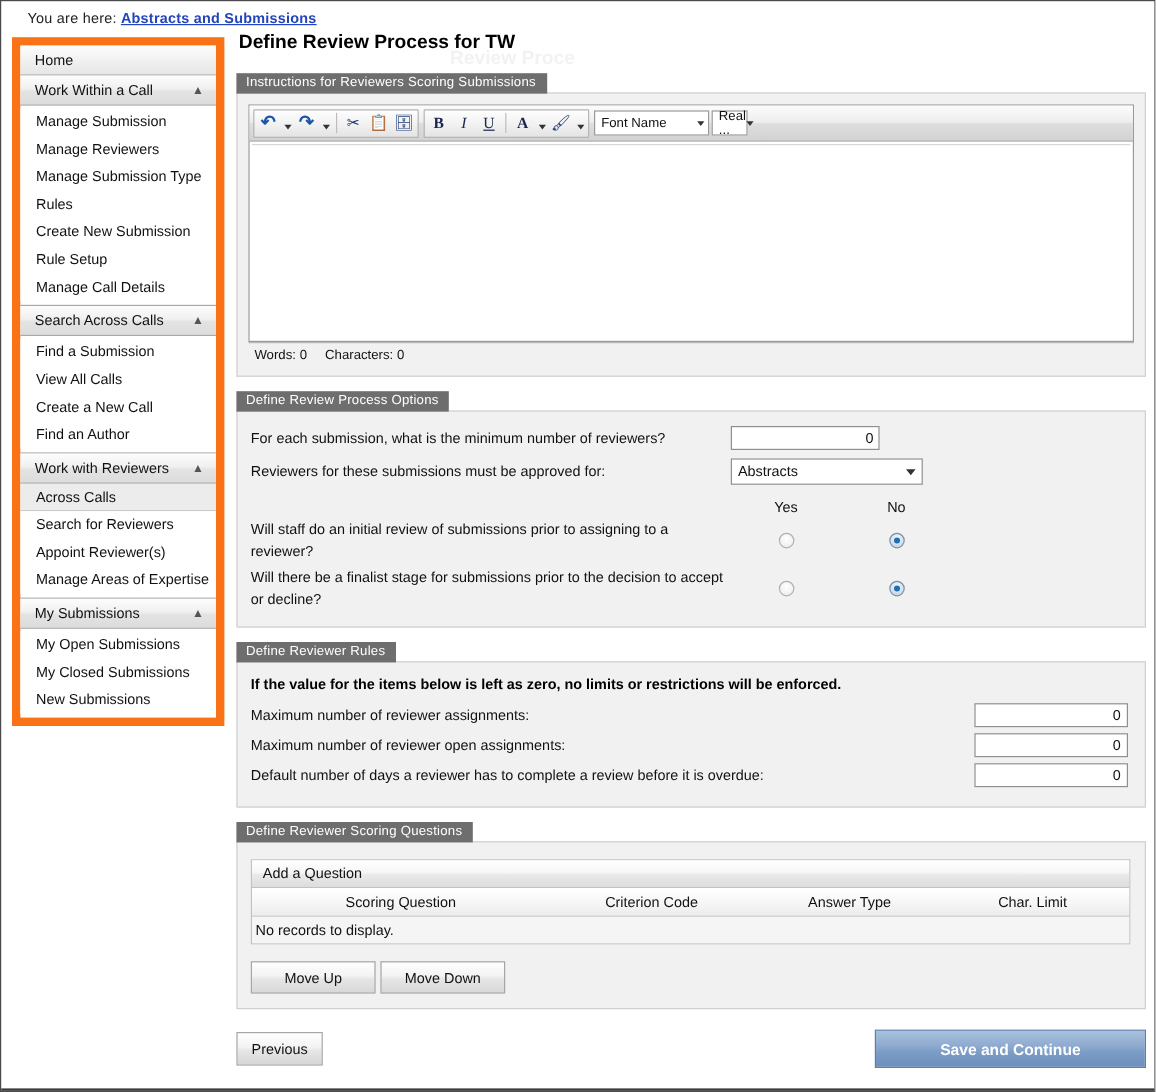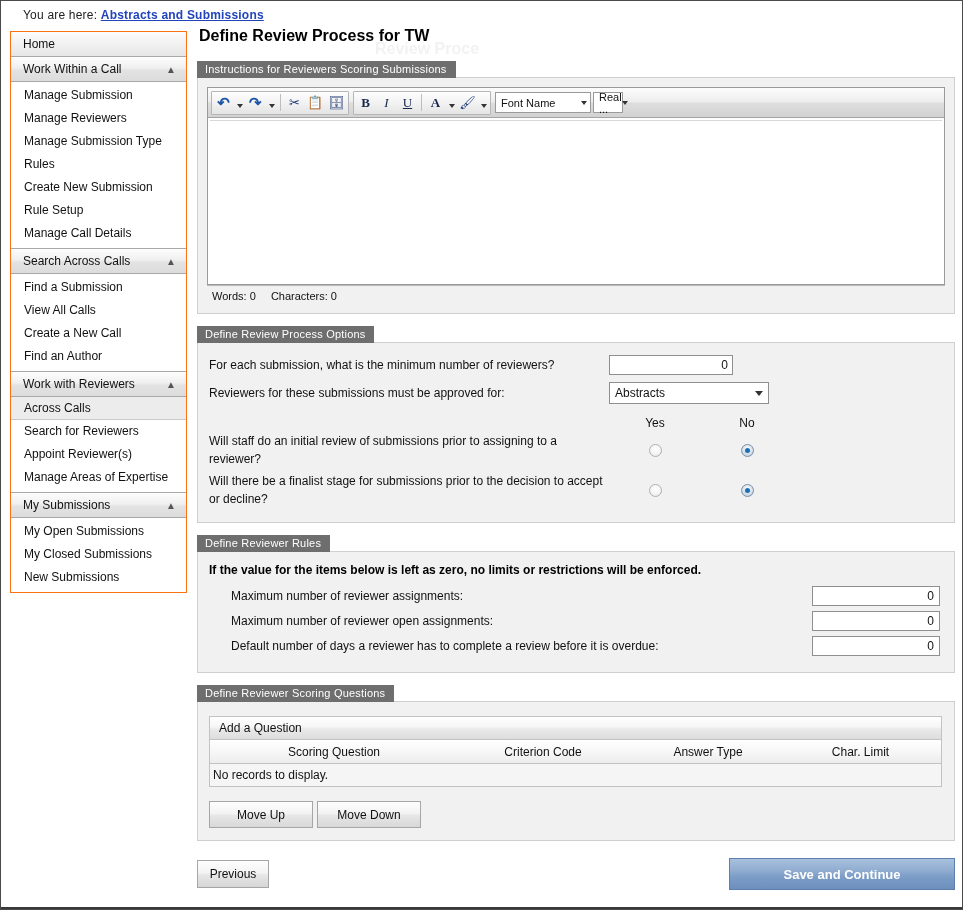--- a/index.html
+++ b/index.html
@@ -29,21 +29,21 @@
     color: #2244bb;
     text-decoration: underline;
     font-weight: bold;
     cursor: pointer;
   }
 
   
   .sidebar {
     position: absolute; left: 9px; top: 30px;
     width: 177px;
-    border: 1px solid #f97316;
+    border: 7px solid #f97316;
     background: #ffffff;
   }
   .nav-group-head {
     position: relative;
     height: 25px; line-height: 25px;
     padding-left: 12px;
     font-size: 12px; color: #111;
     background: linear-gradient(to bottom, #fdfdfd 0%, #f0f0f0 45%, #e3e3e3 55%, #dcdcdc 100%);
     border-bottom: 1px solid #a8a8a8;
     cursor: pointer;
@@ -259,21 +259,21 @@
   
   .rules-body { padding: 11px 14px 11px 11px; }
   .rules-note {
     font-size: 12px; font-weight: bold; color: #000;
     margin-bottom: 9px;
   }
   .rule-row {
     display: flex; align-items: center; justify-content: space-between;
     margin-bottom: 5px;
   }
-  .rule-label { font-size: 12px; color: #111; margin-left: 22px; }
+  .rule-label { font-size: 12px; color: #111; }
   .rule-input {
     width: 128px; height: 20px;
     border: 1px solid #8f8f8f;
     background: #ffffff;
     text-align: right;
     font-family: "Liberation Sans", sans-serif;
     font-size: 12px; color: #111;
     padding: 0 5px;
   }
 

